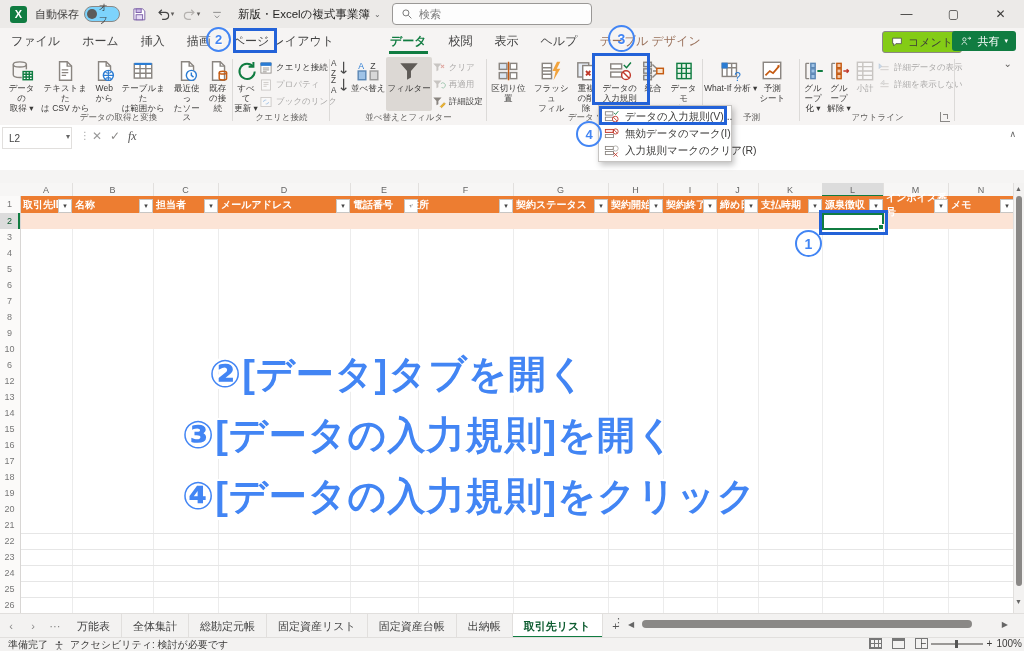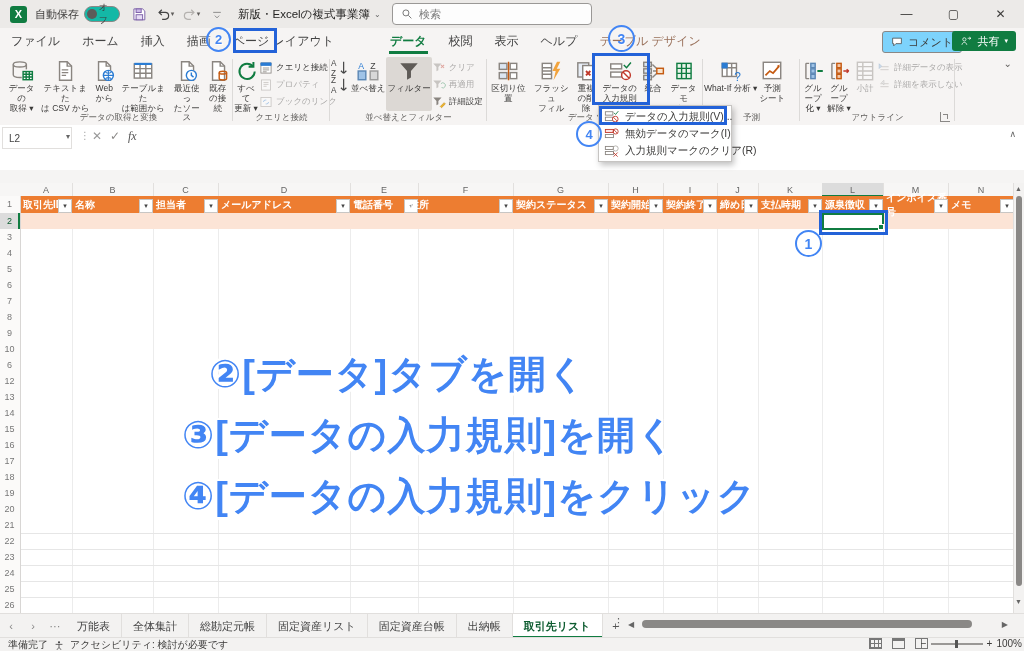--- a/index.html
+++ b/index.html
@@ -6,21 +6,21 @@
   body{font-family:"Liberation Sans","DejaVu Sans",sans-serif;background:#888;}
   #app{position:relative;width:1024px;height:651px;background:#fff;overflow:hidden;
        font-family:"Liberation Sans","DejaVu Sans",sans-serif;color:#333;}
 
   
   #titlebar{position:absolute;left:0;top:0;width:1024px;height:28px;background:#eceae8;
             display:flex;align-items:center;font-size:11px;color:#3b3a39;}
   .xl-logo{width:17px;height:17px;background:#107c41;border-radius:3px;margin:0 8px 0 10px;
            color:#fff;font-weight:bold;font-size:11px;display:flex;align-items:center;justify-content:center;}
   .autosave{display:flex;align-items:center;gap:5px;}
-  .toggle{width:30px;height:14px;border:1px solid #8a8886;border-radius:8px;background:#14b8a6;
+  .toggle{width:30px;height:14px;border:1px solid #8a8886;border-radius:8px;background:#7dd3fc;
           display:flex;align-items:center;padding:0 2px;}
   .toggle .knob{width:10px;height:10px;border-radius:50%;background:#5c5b5a;}
   .toggle .tlabel{font-size:9px;margin-left:2px;}
   .qat{display:flex;align-items:center;gap:8px;margin-left:10px;}
   .qat .qbtn{width:18px;height:18px;display:flex;align-items:center;justify-content:center;}
   .doc-title{margin-left:12px;font-size:11.5px;color:#252423;display:flex;gap:4px;align-items:center;}
   #searchbox{position:absolute;left:392px;top:3px;width:190px;height:20px;border:1px solid #9a9896;
              border-radius:4px;background:#fdfdfd;display:flex;align-items:center;gap:6px;
              padding-left:8px;color:#777;font-size:11px;}
   #wincontrols{position:absolute;right:0;top:0;height:28px;display:flex;}
@@ -29,21 +29,21 @@
 
   
   #tabrow{position:absolute;left:0;top:28px;width:1024px;height:27px;background:#f6f4f3;
           display:flex;align-items:center;font-size:12px;color:#444;}
   .rtab{padding:4px 11px;position:relative;white-space:nowrap;}
   .rtab.sel{font-weight:bold;color:#107c41;}
   .rtab.sel::after{content:"";position:absolute;left:10px;right:10px;bottom:0;height:3px;background:#107c41;}
   .rtab.ctx{color:#99705a;}
   .tabspacer{width:34px;}
   #commentbtn{position:absolute;right:62px;top:31px;height:20px;border:1px solid #8a8886;border-radius:3px;
-              background:#7dd3fc;display:flex;align-items:center;gap:5px;padding:0 8px;font-size:11px;color:#3b3a39;}
+              background:#84cc16;display:flex;align-items:center;gap:5px;padding:0 8px;font-size:11px;color:#3b3a39;}
   #sharebtn{position:absolute;right:8px;top:31px;height:20px;border-radius:3px;background:#107c41;color:#fff;
             display:flex;align-items:center;gap:5px;padding:0 8px;font-size:11px;}
 
   
   #ribbon{position:absolute;left:0;top:55px;width:1024px;height:70px;background:#f6f4f3;
           border-bottom:1px solid #d6d4d2;}
   .rgroup{position:absolute;top:0;height:70px;}
   .rgroup::after{content:"";position:absolute;right:0;top:4px;bottom:4px;width:1px;background:#dcdad8;}
   .glabel{position:absolute;left:0;right:0;bottom:1px;text-align:center;font-size:8.5px;color:#605e5c;white-space:nowrap;}
   .gbody{position:absolute;left:0;top:2px;right:2px;height:54px;display:flex;align-items:stretch;}

